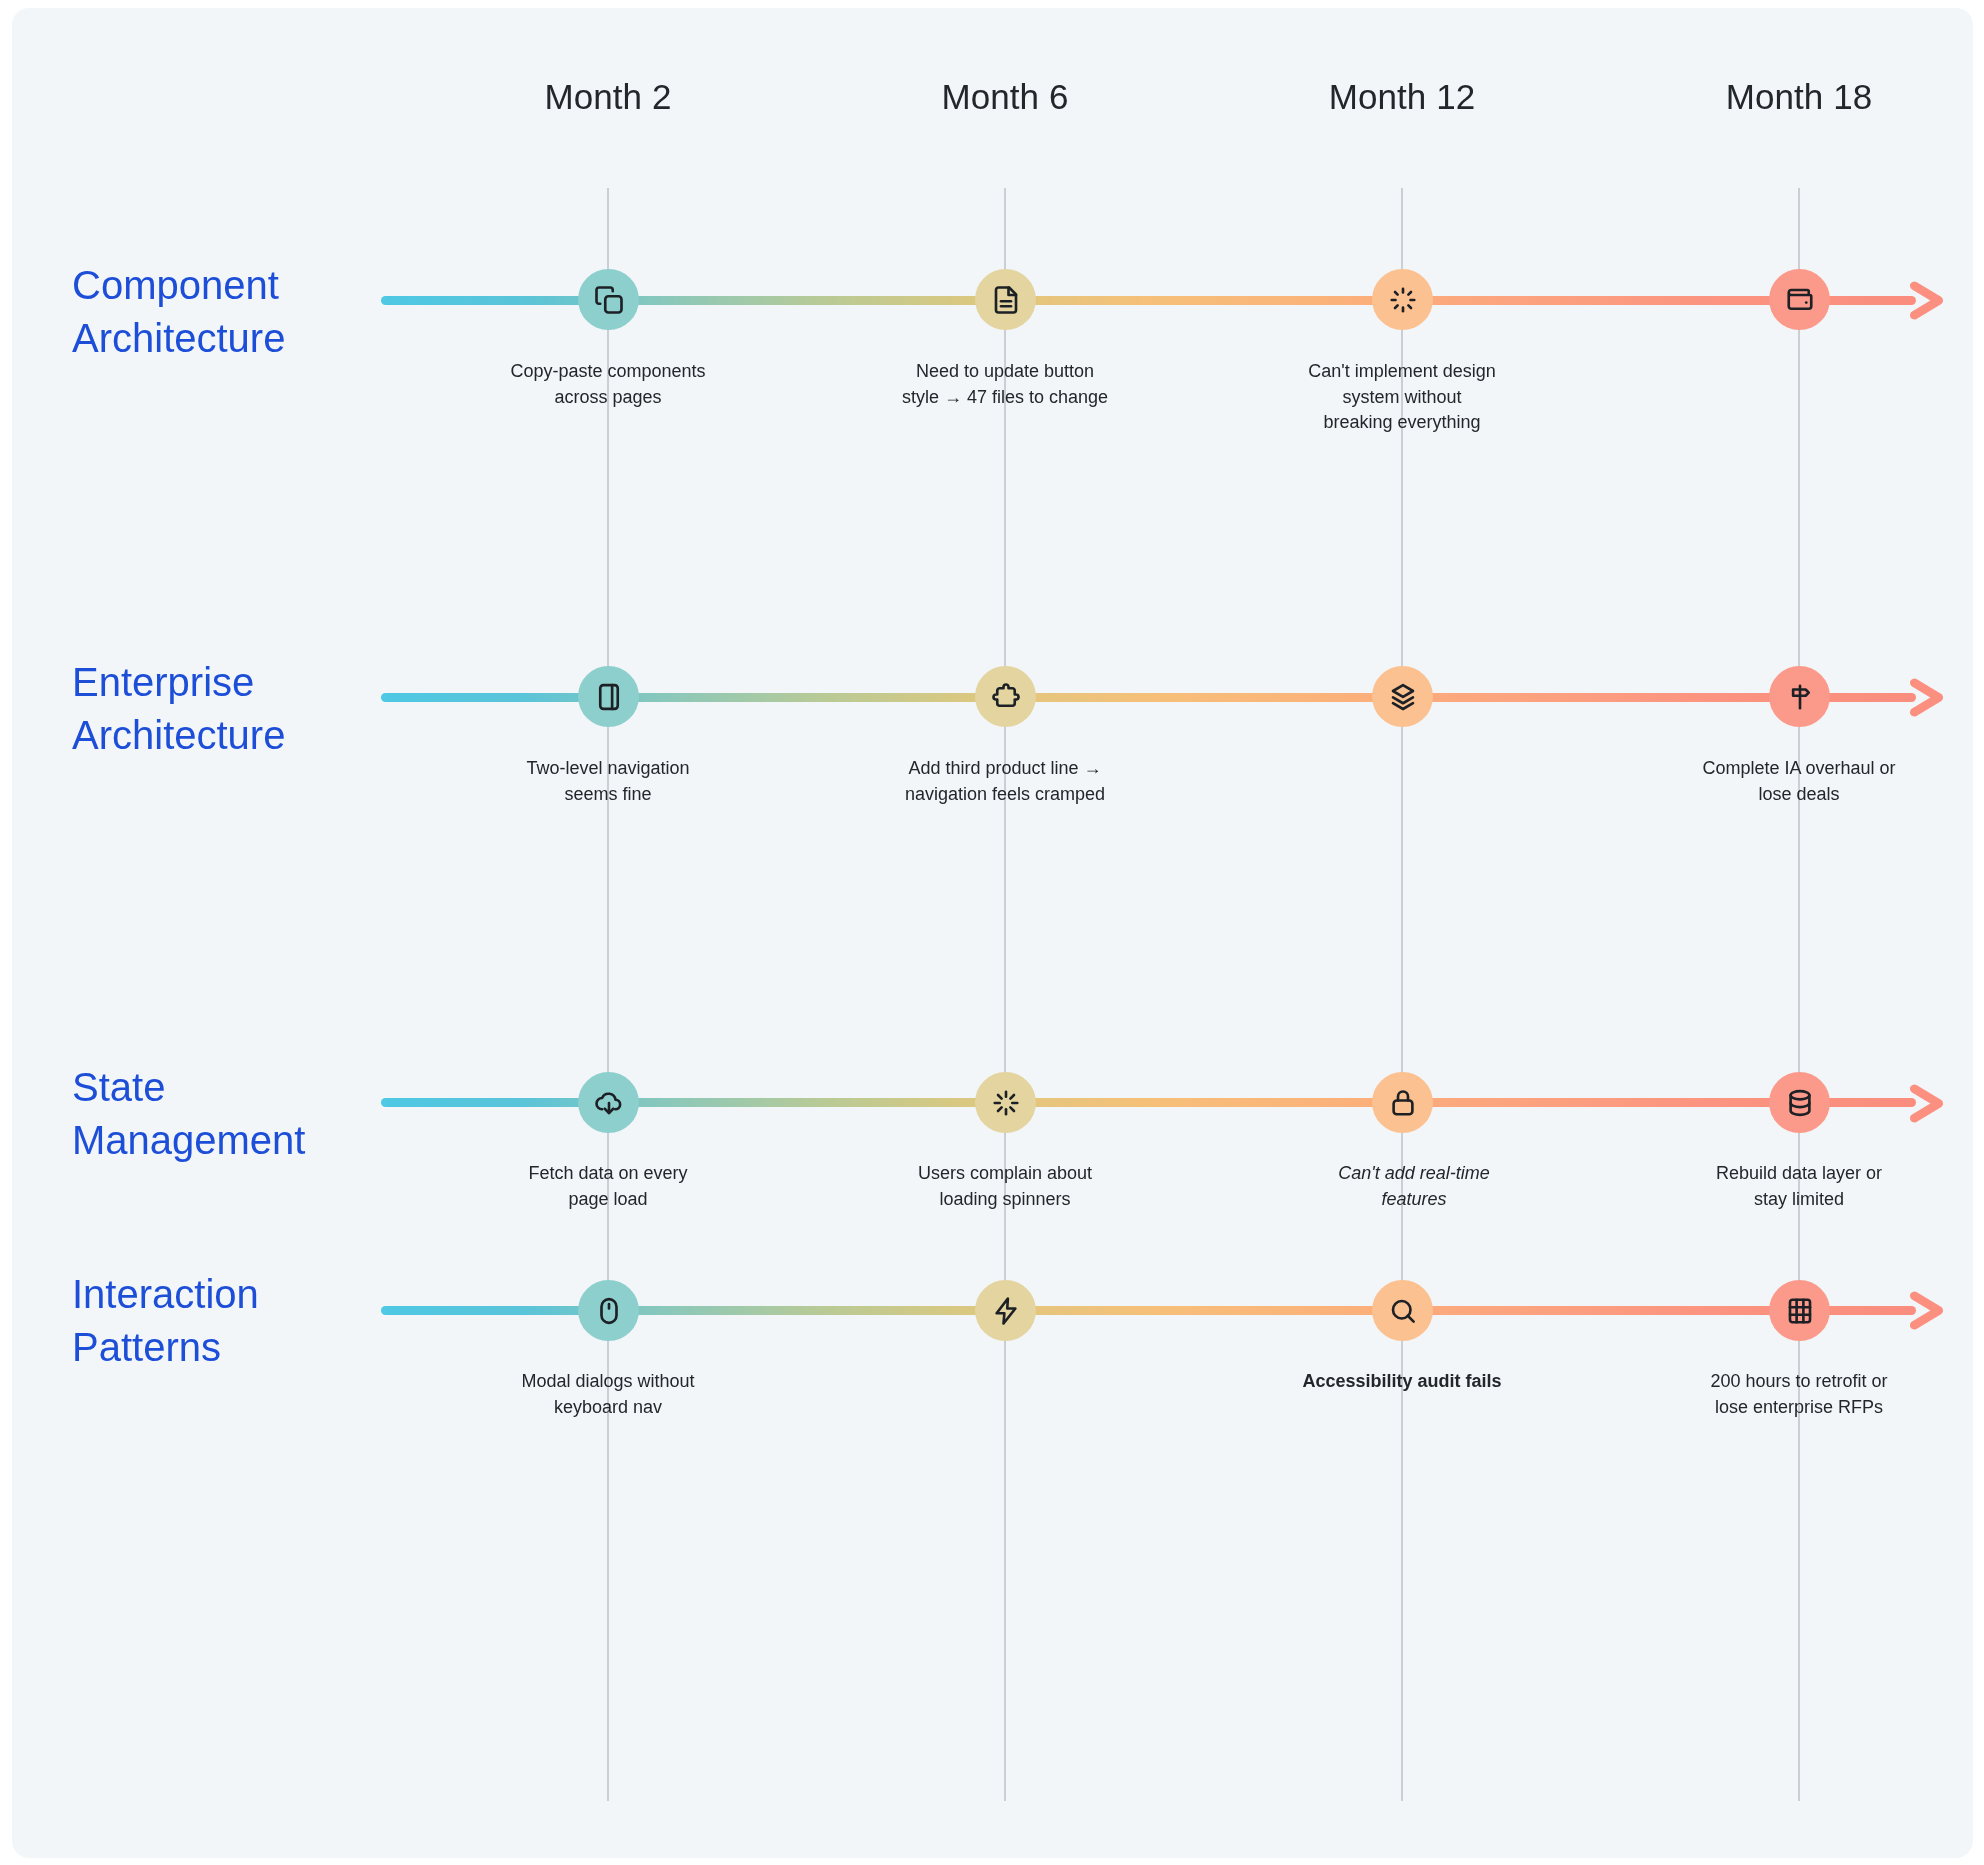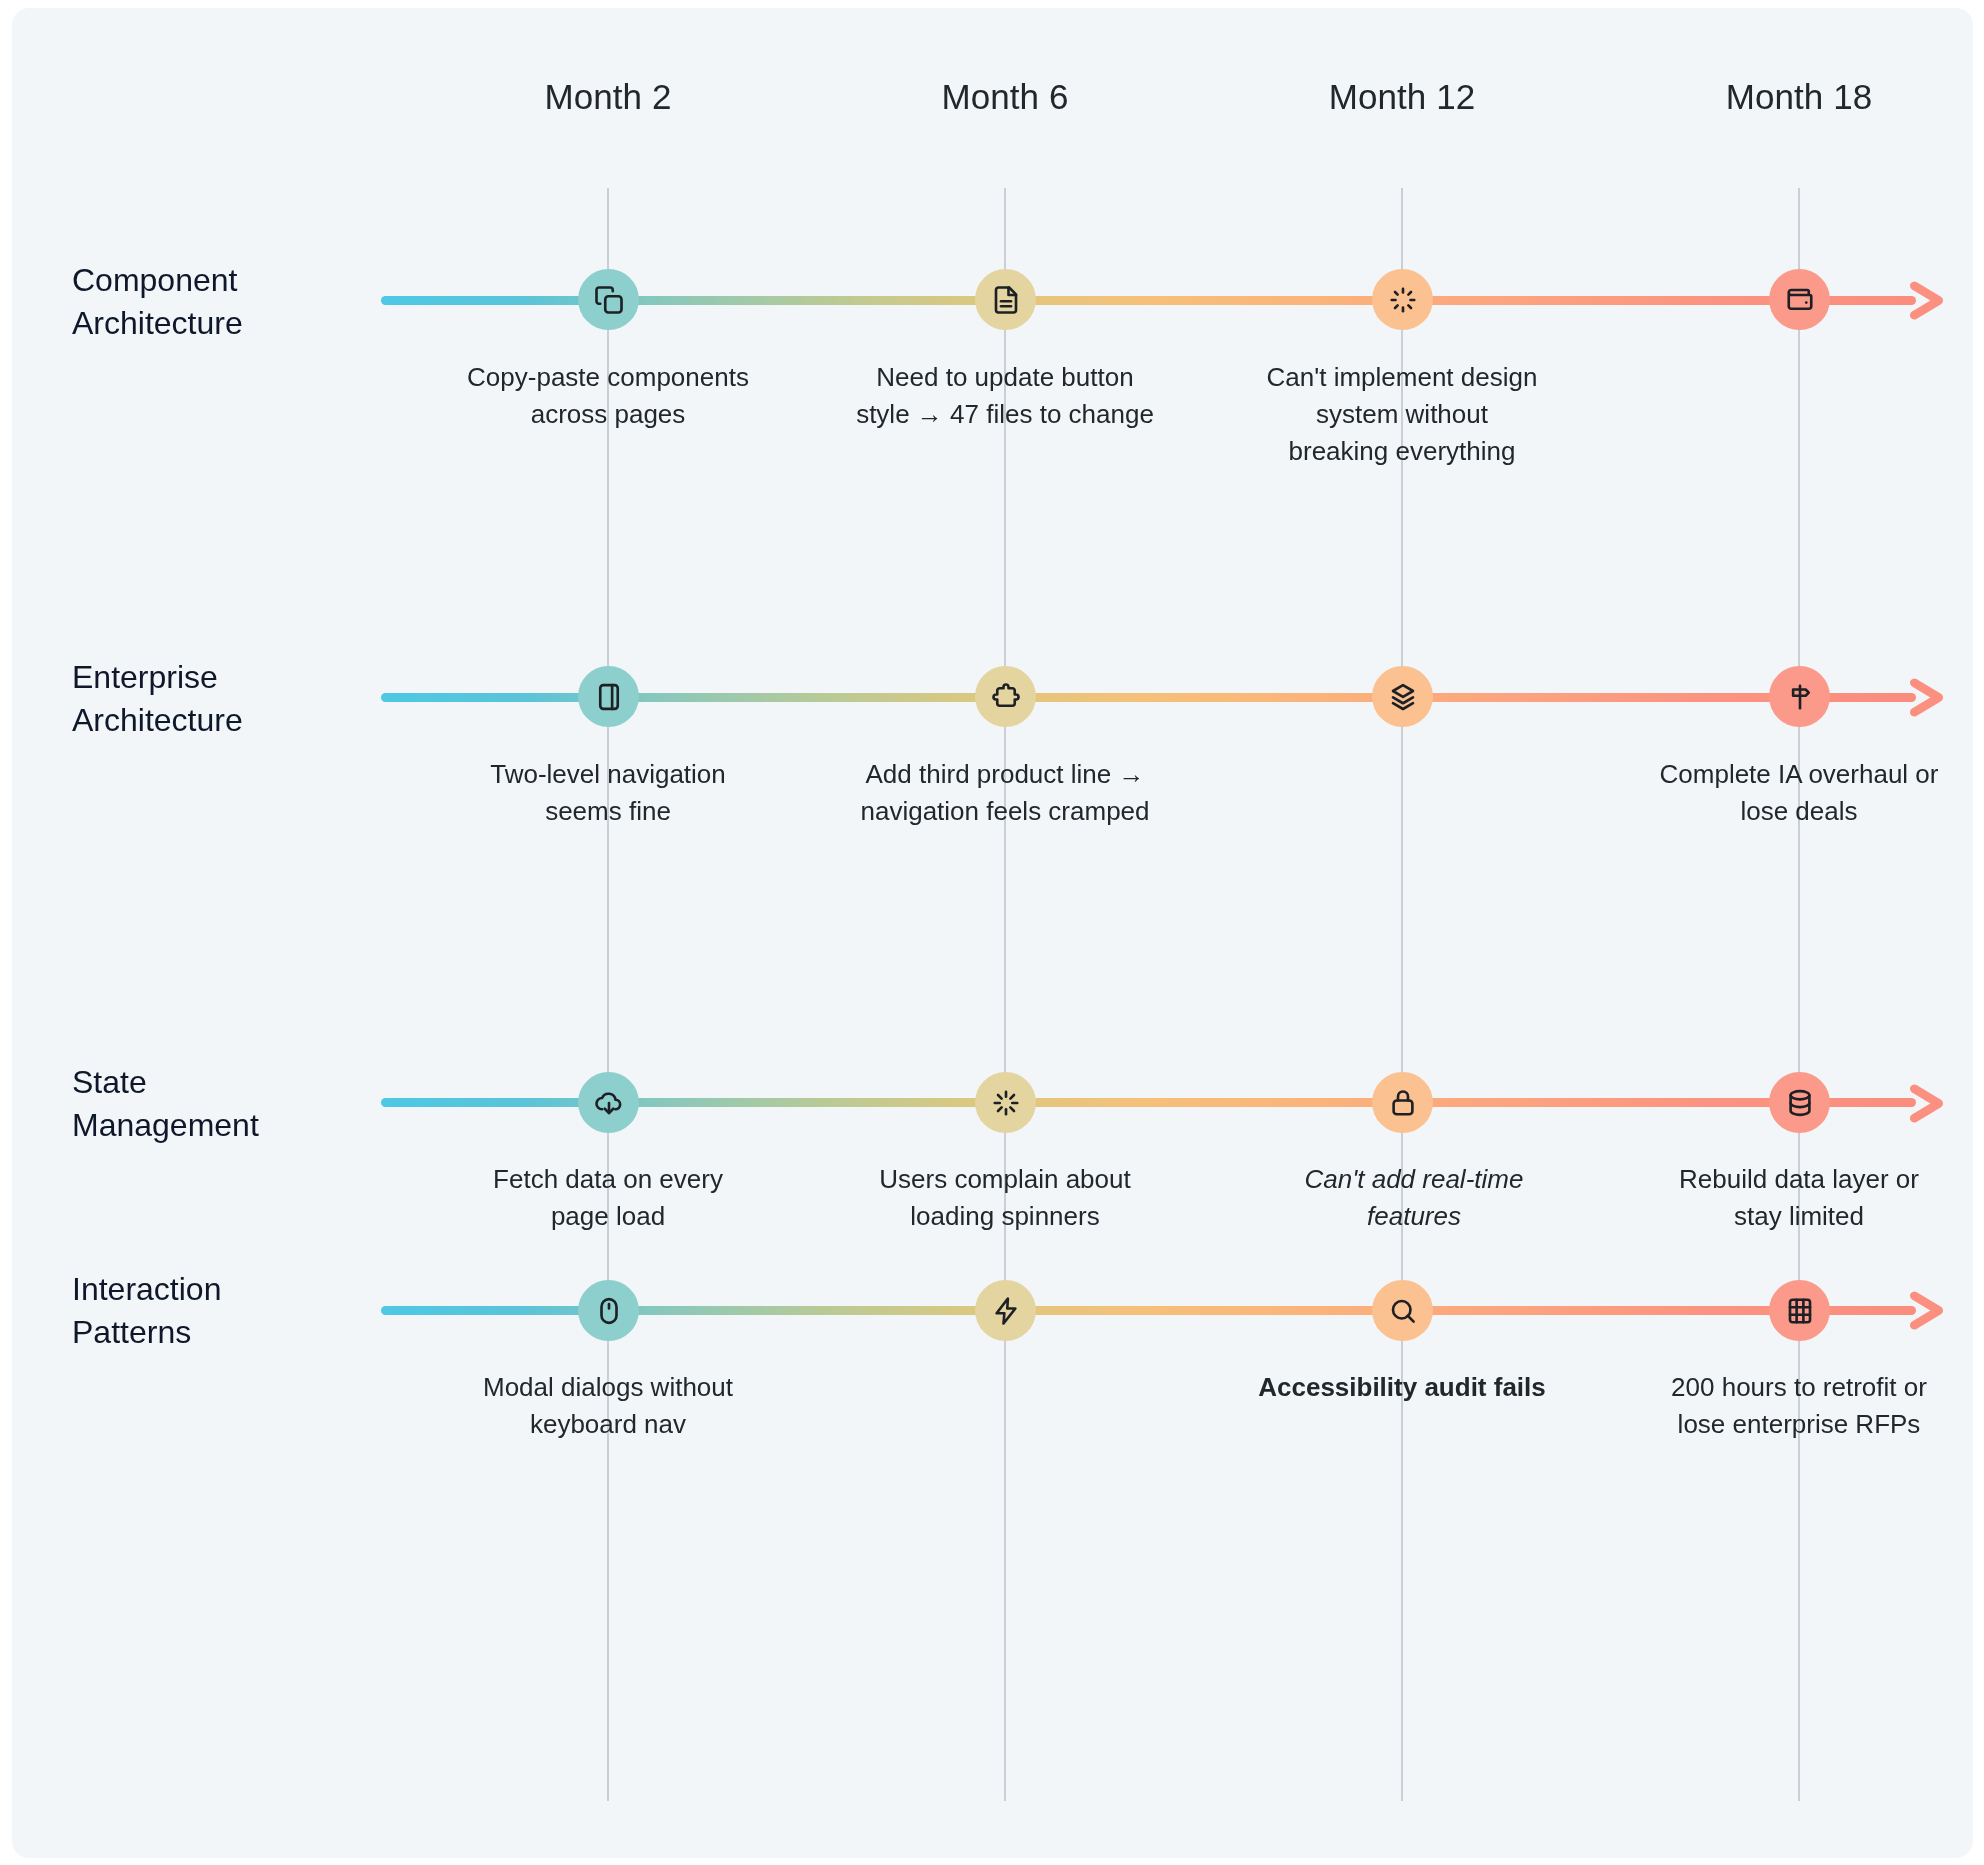--- a/index.html
+++ b/index.html
@@ -50,23 +50,23 @@
     position: absolute;
     left: 0;
     width: 1961px;
     height: 238px;
   }
 
   .row-label {
     position: absolute;
     left: 60px;
     width: 331px;
-    font-size: 32px;
+    font-size: 40px;
     line-height: 1.33;
-    color: #0f172a;
+    color: #1d4ed8;
     font-weight: 400;
     white-space: pre-line;
   }
 
   
   .axis-line {
     position: absolute;
     left: 369px;
     width: 1535px;
     height: 8.6px;
@@ -110,21 +110,21 @@
     stroke-linecap: round;
     stroke-linejoin: round;
     display: block;
   }
 
   
   .caption {
     position: absolute;
     width: 344px;
     text-align: center;
-    font-size: 26px;
+    font-size: 18px;
     line-height: 1.42;
     color: #22272b;
     white-space: pre-line;
   }
 </style>
 </head>
 <body>
 
 <div class="canvas">
   <div id="headers">

